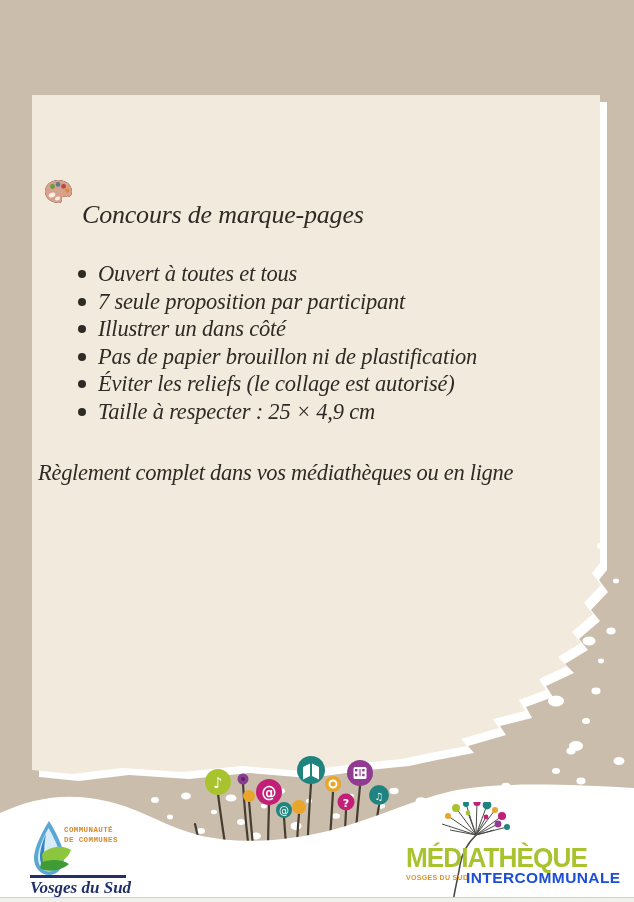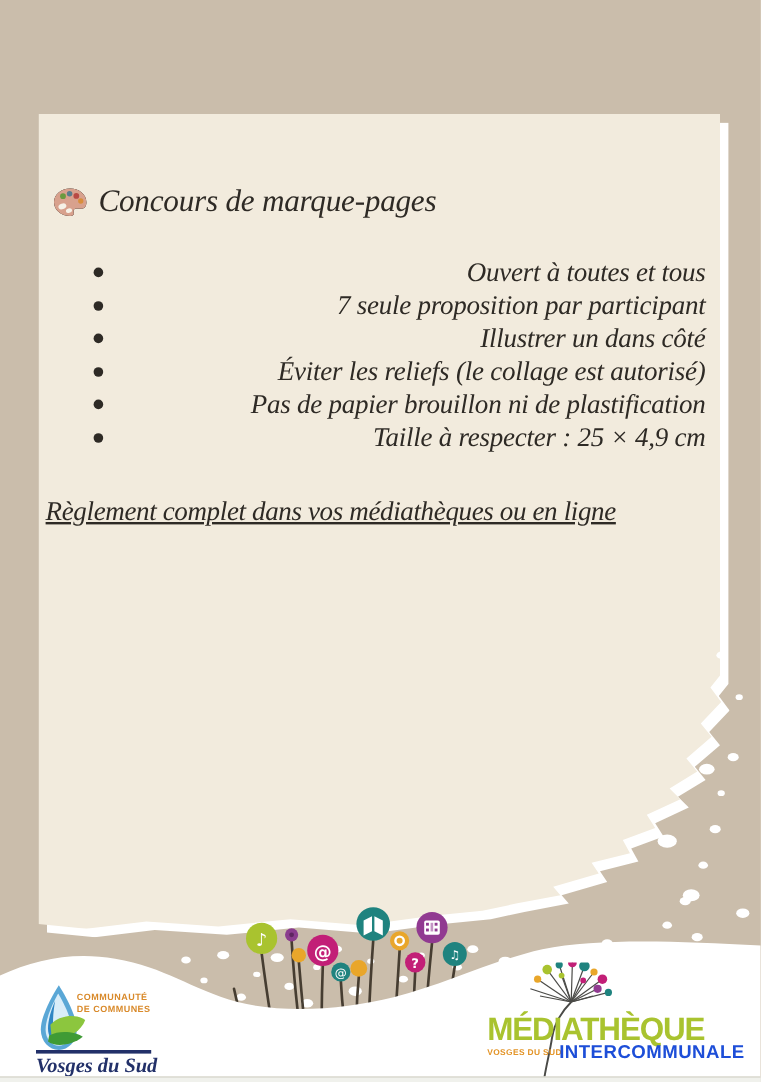--- a/index.html
+++ b/index.html
@@ -19,47 +19,47 @@
   }
   .paper-under{
     background:#ffffff;
     transform:translate(7px,7px);
     filter:drop-shadow(3px 3px 3px rgba(96,80,62,.45));
   }
   .paper{background:#f2ebdd;}
   .content{padding:58px 14px 0 6px;color:#2e2a25;}
   .title-row{display:flex;align-items:center;gap:9px;padding-left:6px;}
   .title{
-    font-size:26px;font-style:italic;letter-spacing:-0.2px;
+    font-size:26px;font-style:italic;letter-spacing:-0.2px;margin-top:47px;
   }
   ul.rules{
-    list-style:none;margin:30px 0 0 0;padding:0 0 0 40px;max-width:510px;text-align:right;
+    list-style:none;margin:30px 0 0 0;padding:0 0 0 40px;max-width:510px;
   }
   ul.rules li{
     position:relative;padding-left:20px;
     font-size:22.5px;font-style:italic;line-height:27.5px;
     letter-spacing:-0.2px;
   }
   ul.rules li::before{
     content:"";position:absolute;left:0;top:10px;width:8px;height:8px;
     border-radius:50%;background:#2e2a25;
   }
-  .footer-text{margin-top:34px;padding-left:0;text-decoration:underline;}
+  .footer-text{margin-top:34px;padding-left:0;}
   .footer-text span{
     display:block;font-style:italic;line-height:27px;letter-spacing:-0.3px;
   }
   .footer-line1{font-size:22.5px;}
   .footer-line2{font-size:21px;}
   
   svg.decor{position:absolute;left:0;top:0;pointer-events:none;}
   
   .logo-ccvs{position:absolute;left:26px;top:816px;width:110px;height:84px;}
   .logo-ccvs .cc-text{
     position:absolute;left:38px;top:10px;
-    font-family:Liberation Sans, sans-serif;font-weight:bold;
+    font-family:Liberation Mono, monospace;font-weight:bold;
     font-size:7.5px;letter-spacing:.4px;color:#d98a2b;line-height:9.5px;
   }
   .logo-ccvs .navy-line{
     position:absolute;left:4px;top:59px;width:96px;height:3px;background:#223069;
   }
   .logo-ccvs .name{
     position:absolute;left:4px;top:62px;width:110px;
     font-style:italic;font-weight:bold;font-size:17px;color:#223069;
   }
   .logo-ccvs .droplet{position:absolute;left:4px;top:4px;}
@@ -105,22 +105,22 @@
         <ellipse cx="8" cy="16" rx="3.4" ry="2.3" fill="#f6f1e7" transform="rotate(-20 8 16)"></ellipse>
         <ellipse cx="13.5" cy="19.5" rx="2.6" ry="1.8" fill="#f6f1e7" transform="rotate(-15 13.5 19.5)"></ellipse>
       </svg>
       <span class="title">Concours de marque-pages</span>
     </div>
 
     <ul class="rules">
       <li>Ouvert à toutes et tous</li>
       <li>7 seule proposition par participant</li>
       <li>Illustrer un dans côté</li>
+      <li>Pas de papier brouillon ni de plastification</li>
       <li>Éviter les reliefs (le collage est autorisé)</li>
-      <li>Pas de papier brouillon ni de plastification</li>
       <li>Taille à respecter : 25 × 4,9 cm</li>
     </ul>
 
     <div class="footer-text">
       <span class="footer-line1">Règlement complet dans vos médiathèques ou en ligne</span>
     </div>
   </div>
 </div>
 
 <svg class="decor" width="634" height="902" viewBox="0 0 634 902">

